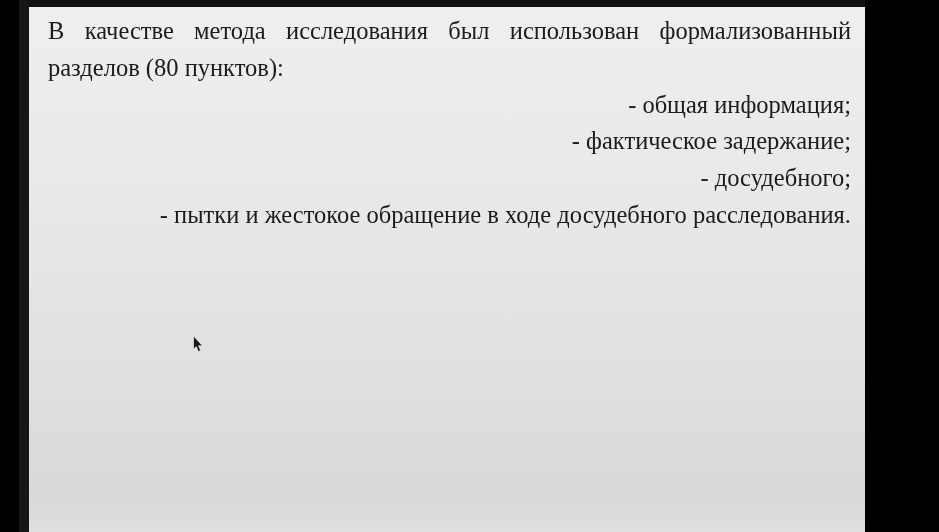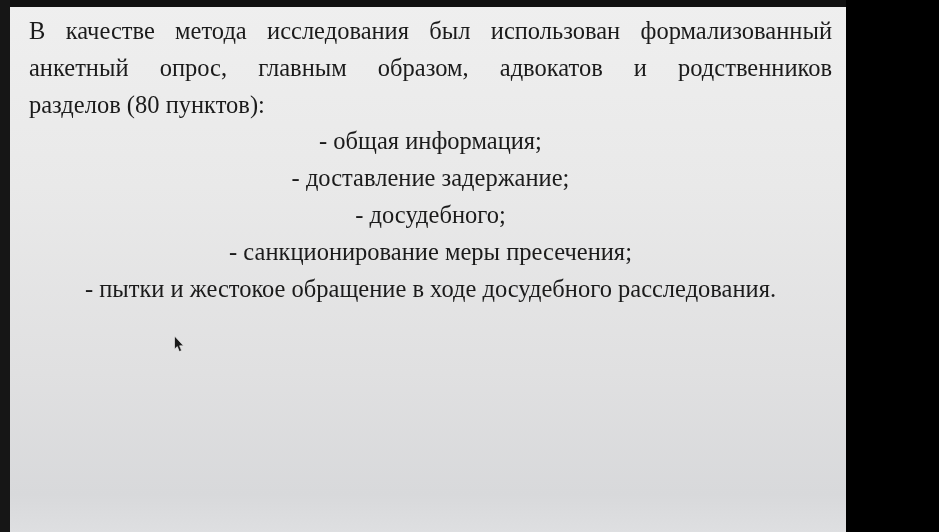--- a/index.html
+++ b/index.html
@@ -7,20 +7,21 @@
     padding: 0;
     background: #000;
   }
   #screen {
     position: relative;
     width: 846px;
     height: 532px;
     overflow: hidden;
     background: linear-gradient(180deg, #efefef 0%, #e9e9e9 35%, #e0e0e1 70%, #d8d9db 93%, #dedfe1 100%);
     font-family: "Liberation Serif", "DejaVu Serif", serif;
+    margin-left: 19px;
   }
   .top-bar {
     position: absolute;
     left: 0; top: 0;
     width: 100%; height: 7px;
     background: #111111;
   }
   .left-bar {
     position: absolute;
     left: 0; top: 0;
@@ -42,21 +43,21 @@
     text-align: justify;
     text-align-last: justify;
     text-justify: inter-word;
   }
   .p-line.last {
     text-align: left;
     text-align-last: left;
     white-space: nowrap;
   }
   .list-line {
-    text-align: center;
+    text-align: right;
     white-space: nowrap;
   }
   .cursor {
     position: absolute;
     left: 174px;
     top: 336px;
     width: 11px;
     height: 17px;
     pointer-events: none;
   }
@@ -64,28 +65,26 @@
 </head>
 <body>
 
 <div id="screen">
   <div class="top-bar"></div>
   <div class="left-bar"></div>
 
   <div class="text-area">
     <div>
       <div class="p-line">В качестве метода исследования был использован формализованный</div>
-      <div class="p-line">анкетный опрос, главным образом, адвокатов и родственников</div>
       <div class="p-line last">разделов (80 пунктов):</div>
     </div>
     <div>
       <div class="list-line">- общая информация;</div>
-      <div class="list-line">- доставление задержание;</div>
+      <div class="list-line">- фактическое задержание;</div>
       <div class="list-line">- досудебного;</div>
-      <div class="list-line">- санкционирование меры пресечения;</div>
       <div class="list-line">- пытки и жестокое обращение в ходе досудебного расследования.</div>
     </div>
   </div>
 
   <svg class="cursor" viewBox="0 0 11 17" xmlns="http://www.w3.org/2000/svg">
     <polygon points="0.5,0 0.5,13.2 3.3,10.6 5.3,15.6 7.6,14.6 5.6,9.8 9.5,9.8" fill="#1a1a1a" stroke="#e8e8e8" stroke-width="0.7"></polygon>
   </svg>
 </div>
 
 </body></html>

